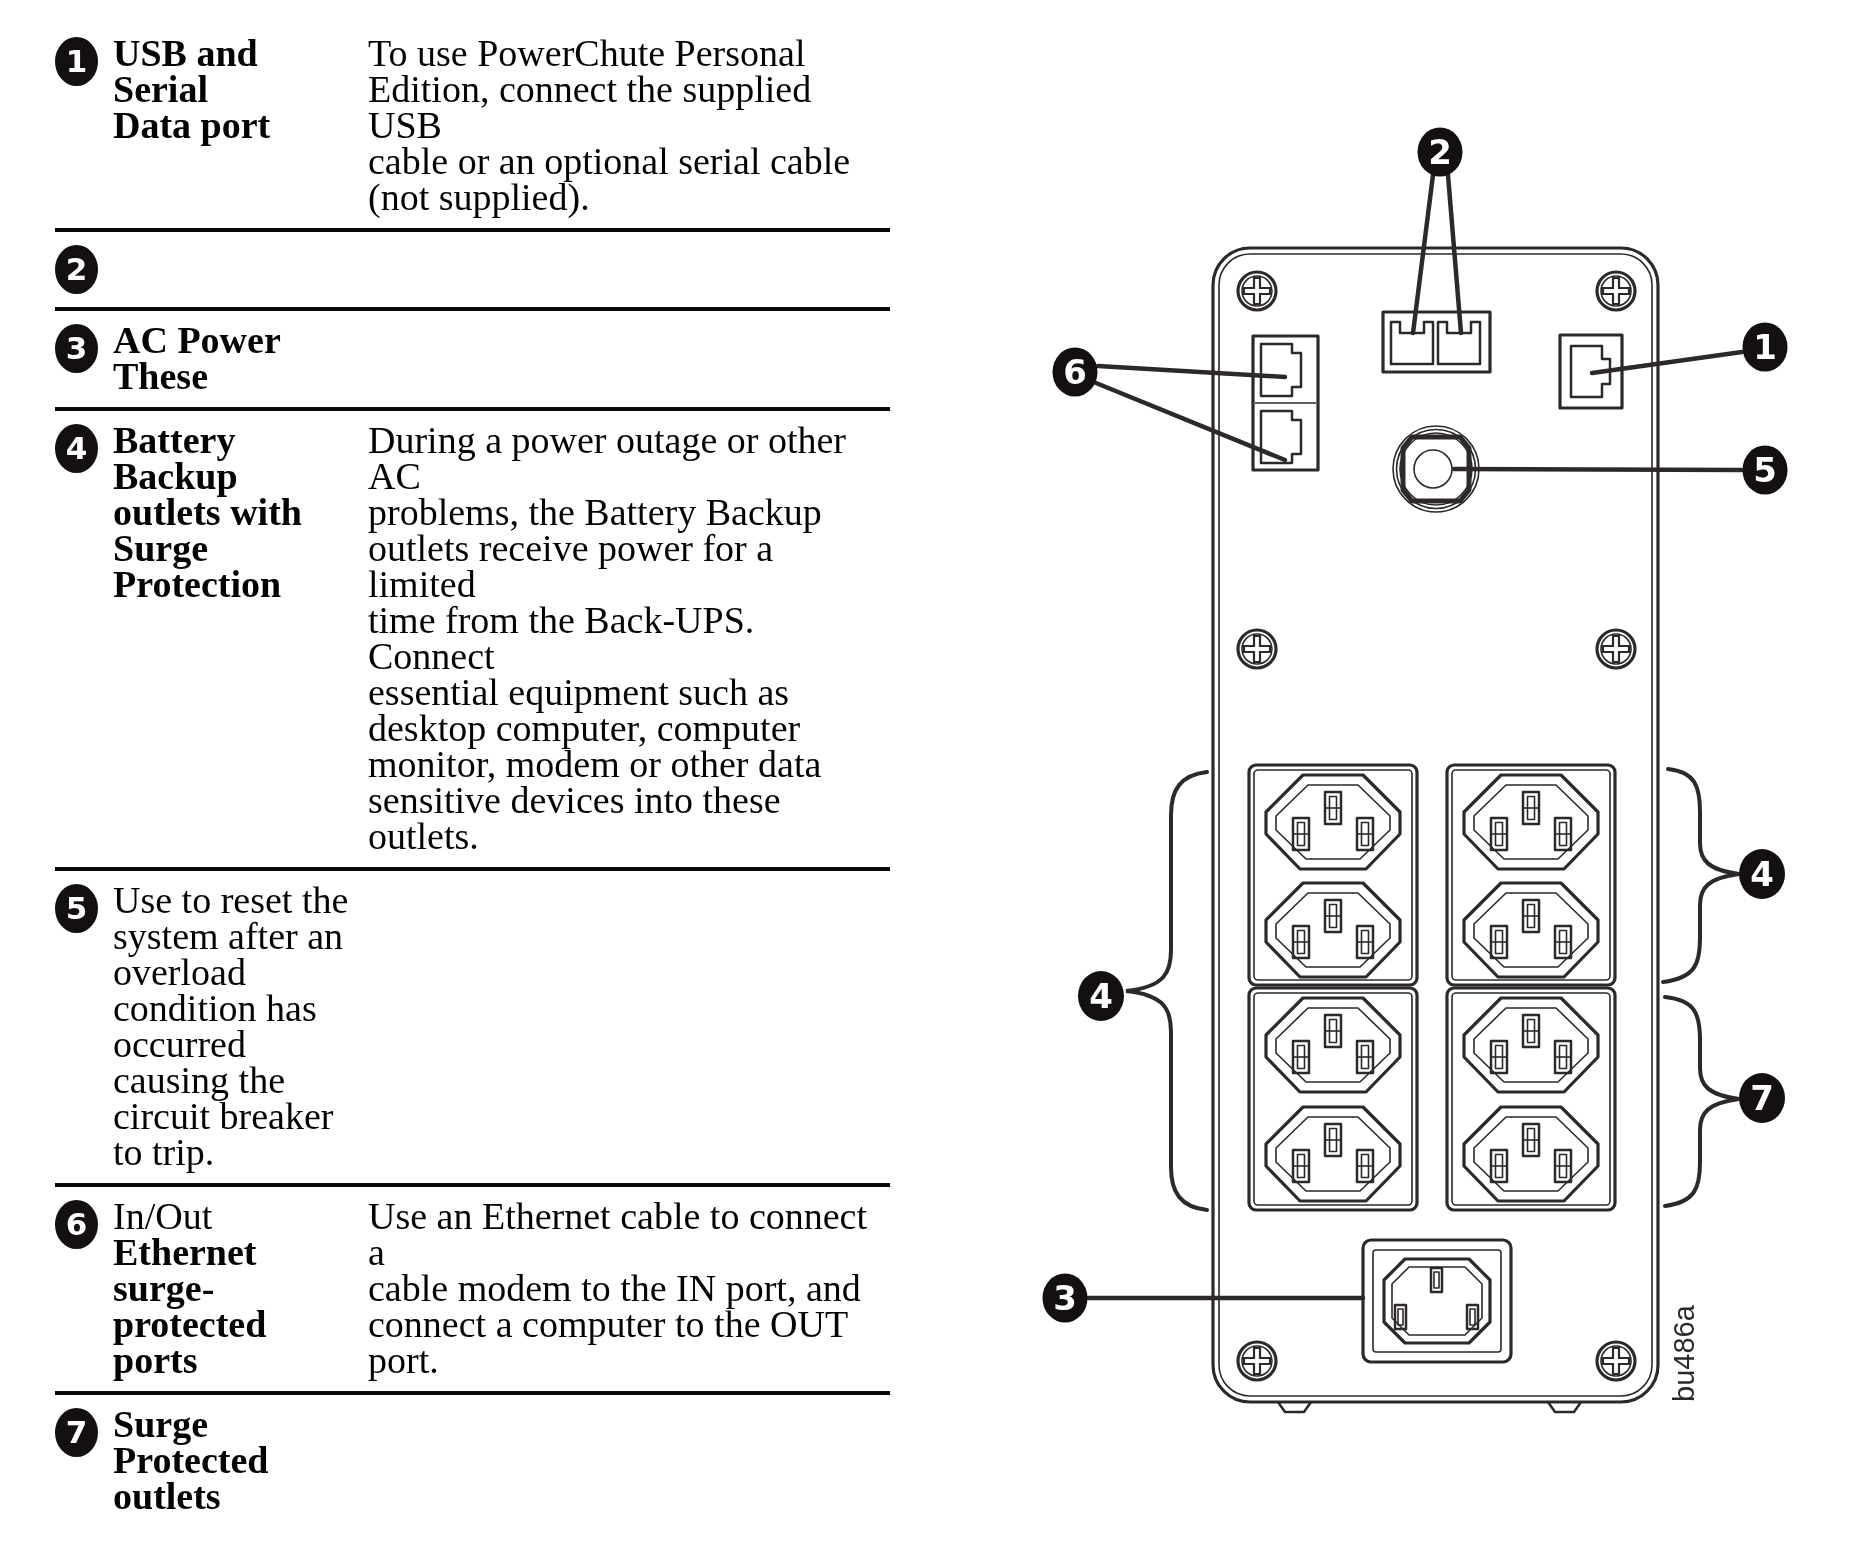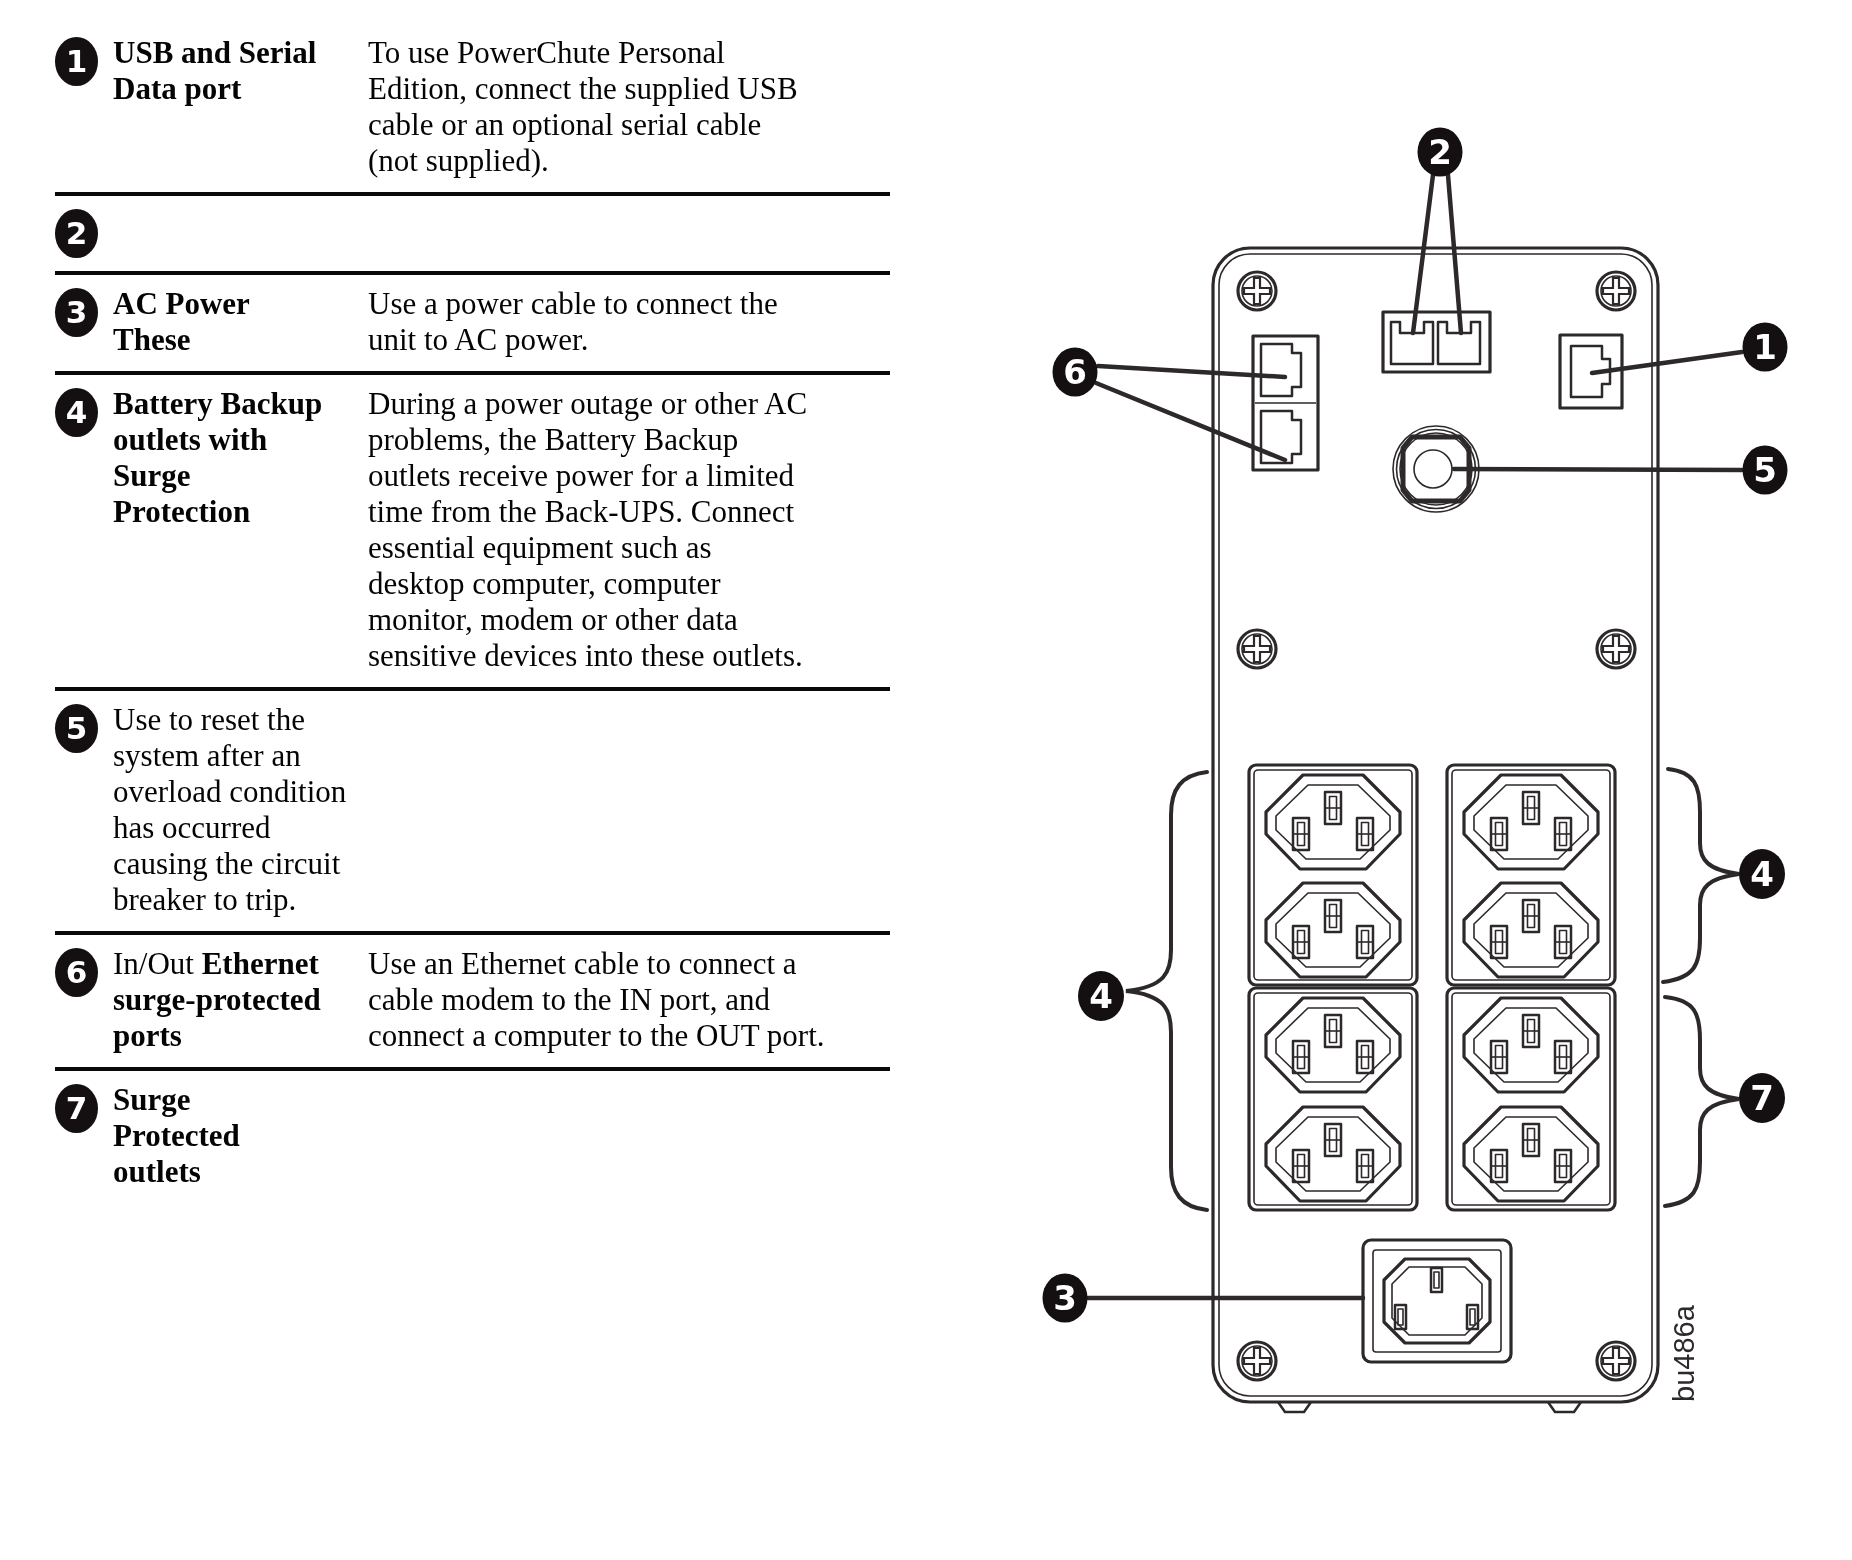--- a/index.html
+++ b/index.html
@@ -16,21 +16,21 @@
   }
   .lrow:last-child { border-bottom:none; }
   .badge-cell { padding-top:2px; }
   .num-badge {
     display:inline-block; width:43px; height:49px; border-radius:50%;
     background:#141011; color:#ffffff; text-align:center;
     font-family:"DejaVu Sans","Liberation Sans",sans-serif; font-weight:bold;
     font-size:31px; line-height:49px;
   }
   .term-cell, .desc-cell {
-    font-size:31px; line-height:36px; color:#040404; white-space:pre-line;
+    font-size:38px; line-height:36px; color:#040404; white-space:pre-line;
   }
   .term-cell { font-weight:bold; padding-right:6px; }
   .term-prefix { font-weight:normal;text-align:center; }
   
   .diagram { position:absolute; left:900px; top:0; }
   .ln  { fill:none; stroke:#2d292b; stroke-width:3.2px; stroke-linejoin:round; }
   .ln2 { fill:none; stroke:#2d292b; stroke-width:1.6px; stroke-linejoin:round; }
   .ln25{ fill:none; stroke:#2d292b; stroke-width:2.5px; stroke-linejoin:round; }
   .lead{ fill:none; stroke:#2d292b; stroke-width:4.5px; stroke-linecap:round; }
   .brace{ fill:none; stroke:#2d292b; stroke-width:4px; stroke-linecap:round; }
@@ -61,22 +61,20 @@
     </div>
 
     <div class="lrow">
       <div class="badge-cell"><span class="num-badge">2</span></div>
     </div>
 
     <div class="lrow">
       <div class="badge-cell"><span class="num-badge">3</span></div>
       <div class="term-cell"><span class="term-prefix"></span><span>AC Power
 These</span></div>
-      <div class="desc-cell">Use a power cable to connect the
-unit to AC power.</div>
     </div>
 
     <div class="lrow">
       <div class="badge-cell"><span class="num-badge">4</span></div>
       <div class="term-cell"><span class="term-prefix"></span><span>Battery Backup
 outlets with
 Surge
 Protection</span></div>
       <div class="desc-cell">During a power outage or other AC
 problems, the Battery Backup

